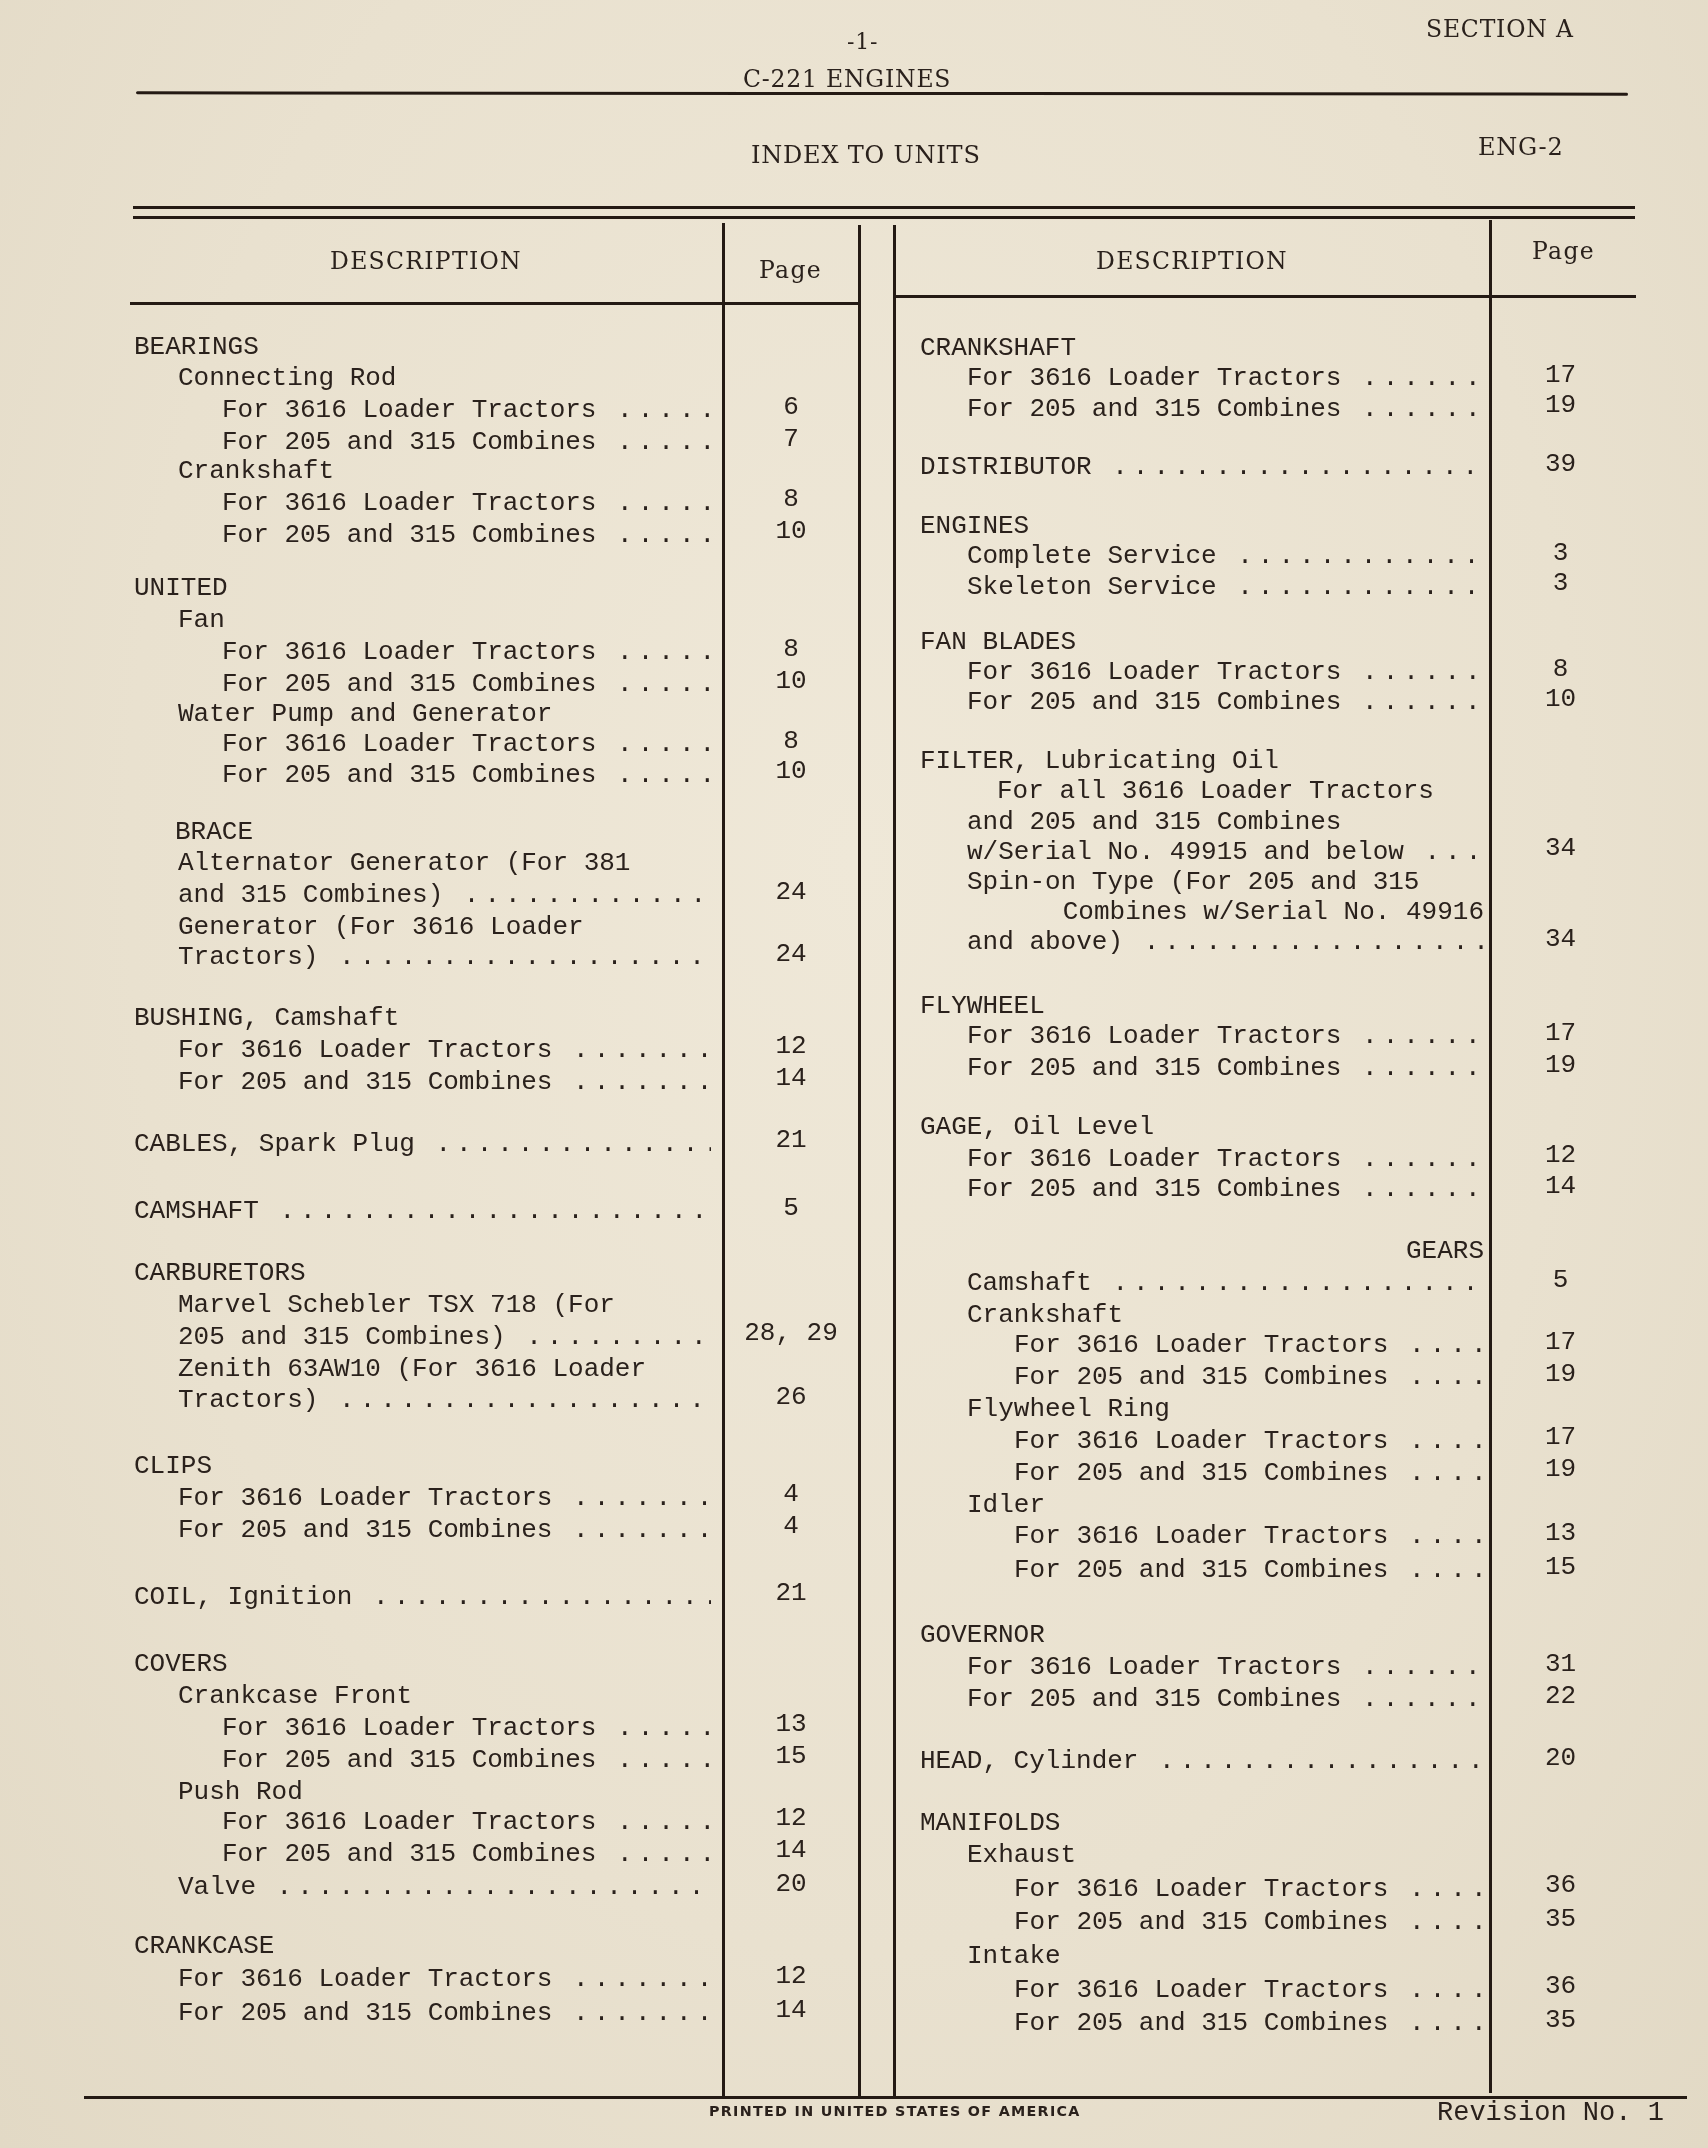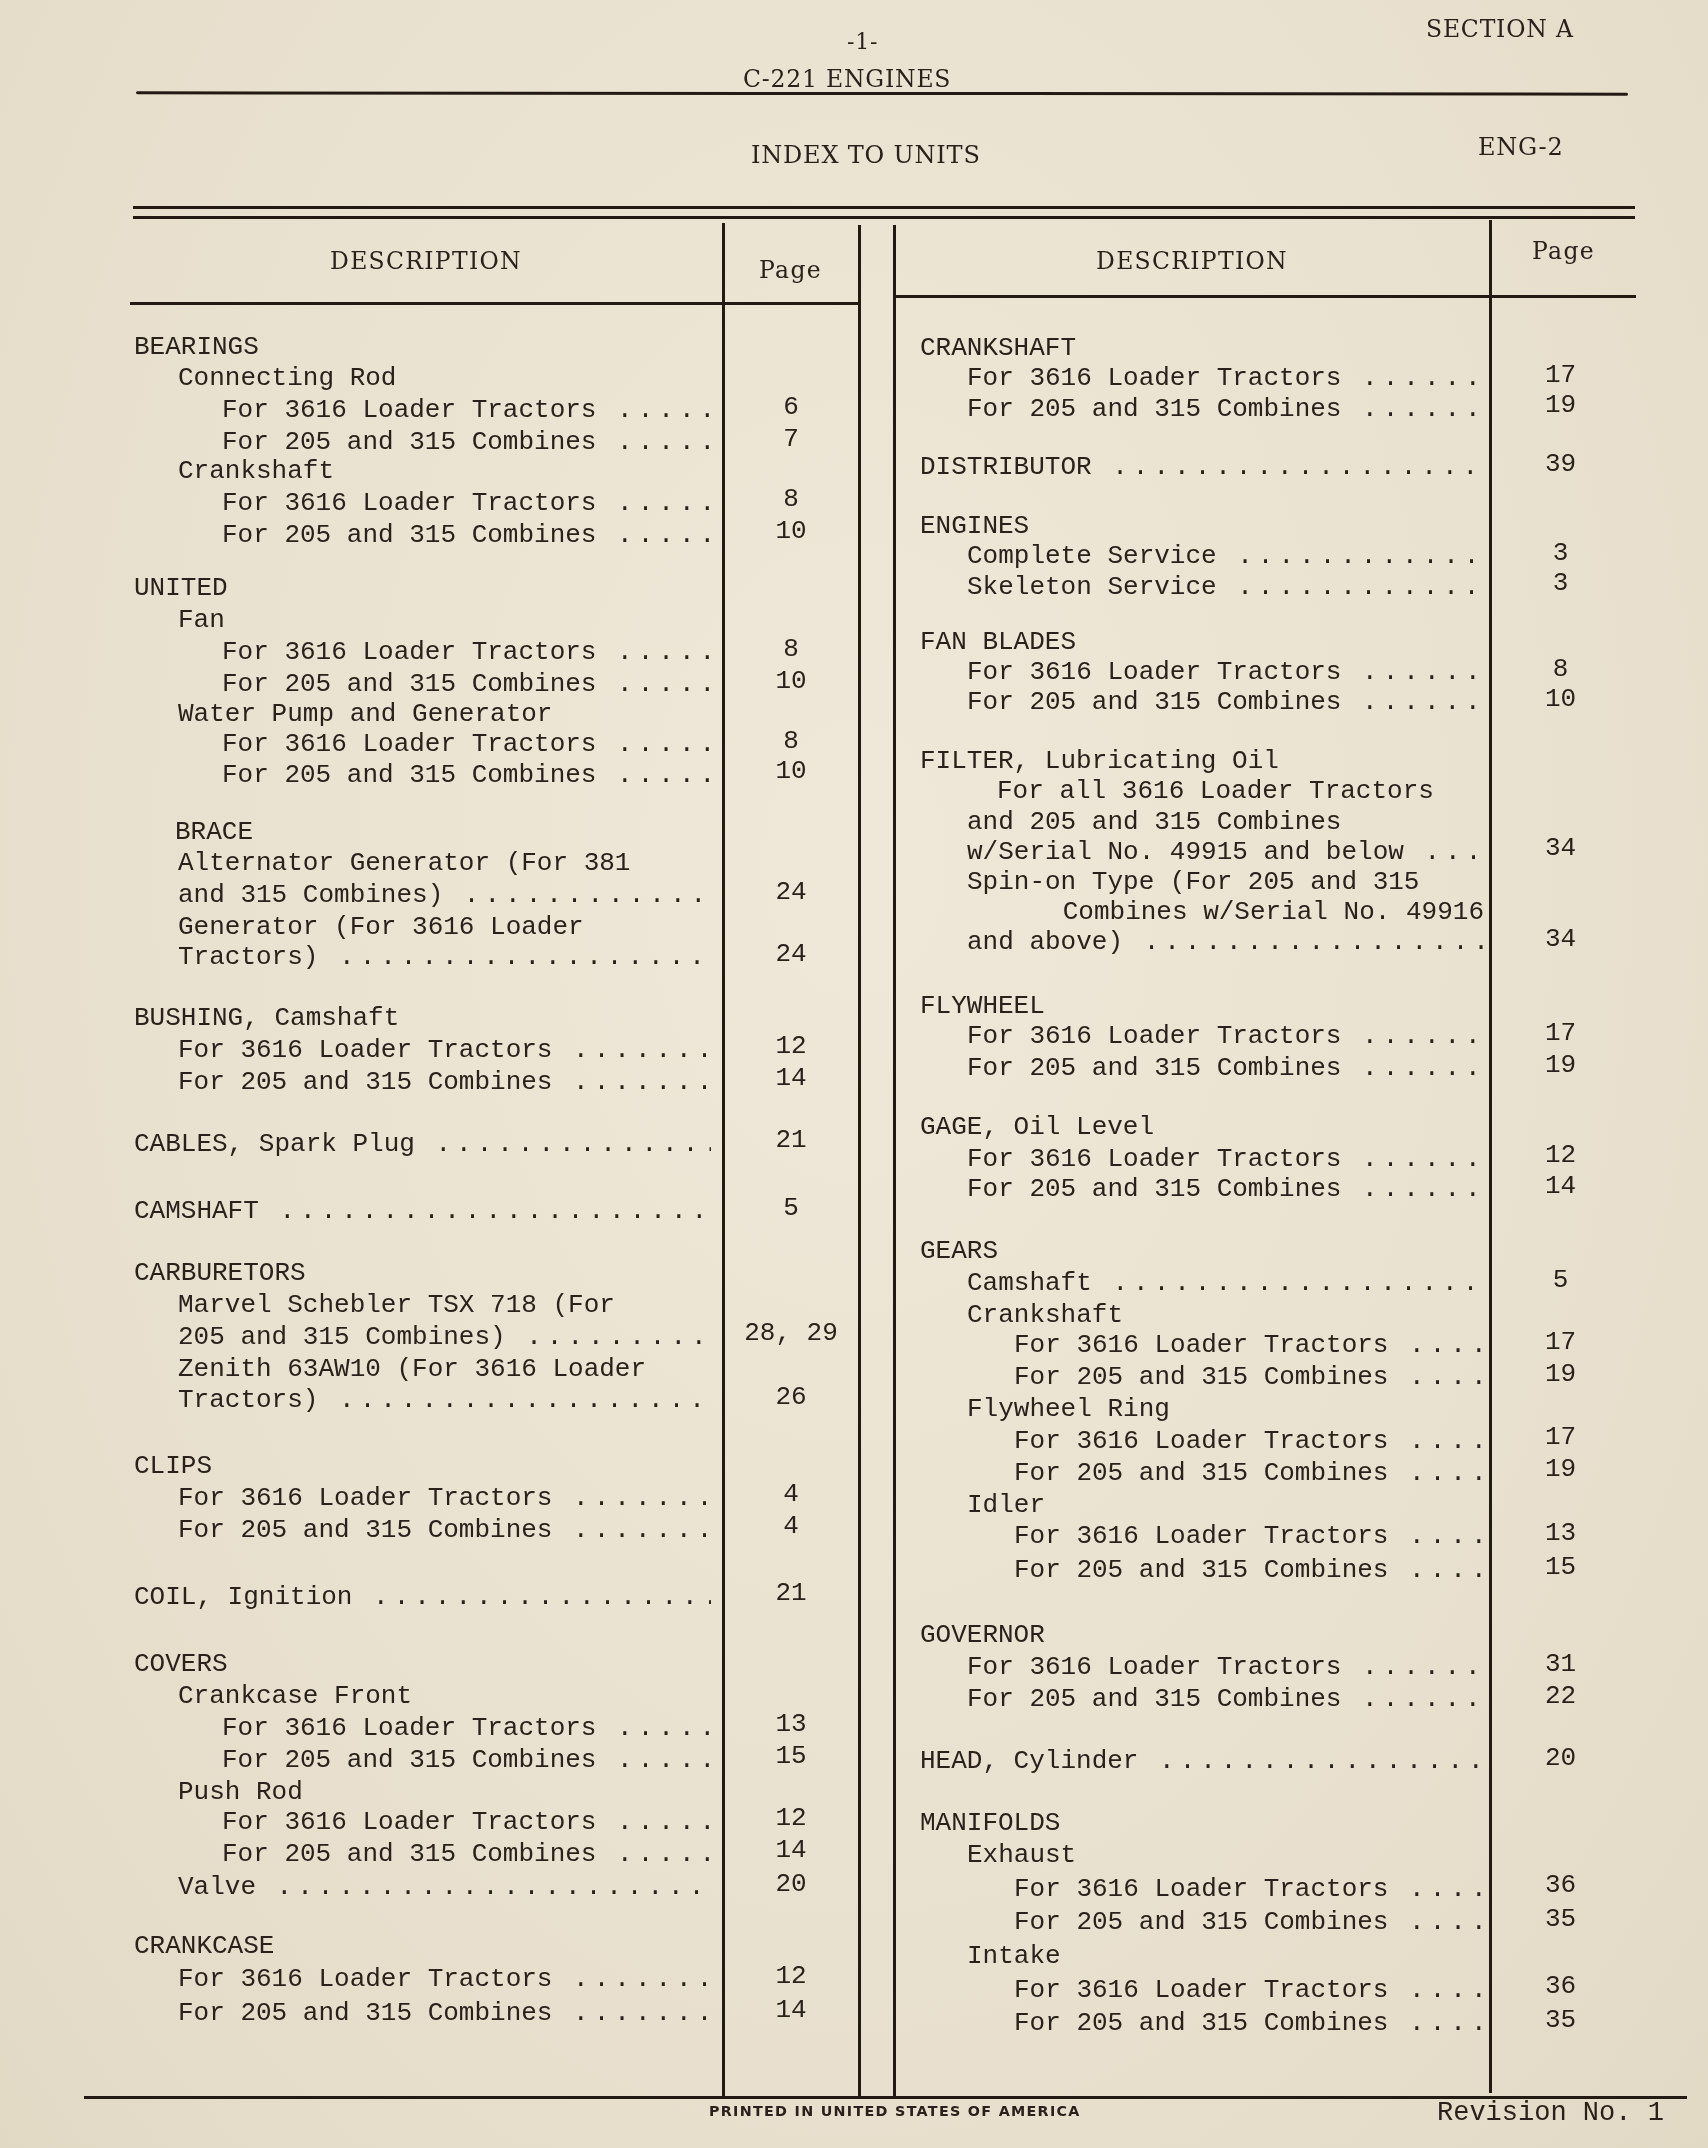--- a/index.html
+++ b/index.html
@@ -172,21 +172,21 @@
 <div class="entry" style="position: absolute; left: 920px; width: 564px; top: 990px;"><span class="lbl">FLYWHEEL</span></div>
 <div class="entry" style="position: absolute; left: 967px; width: 517px; top: 1020px; overflow: hidden;"><span class="lbl">For 3616 Loader Tractors</span><span style="letter-spacing: 5px;"> ........................................</span></div>
 <div class="pg" style="right: auto; left: 1502px; width: 117px; text-align: center; top: 1017px;">17</div>
 <div class="entry" style="position: absolute; left: 967px; width: 517px; top: 1052px; overflow: hidden;"><span class="lbl">For 205 and 315 Combines</span><span style="letter-spacing: 5px;"> ........................................</span></div>
 <div class="pg" style="right: auto; left: 1502px; width: 117px; text-align: center; top: 1049px;">19</div>
 <div class="entry" style="position: absolute; left: 920px; width: 564px; top: 1111px;"><span class="lbl">GAGE, Oil Level</span></div>
 <div class="entry" style="position: absolute; left: 967px; width: 517px; top: 1143px; overflow: hidden;"><span class="lbl">For 3616 Loader Tractors</span><span style="letter-spacing: 5px;"> ........................................</span></div>
 <div class="pg" style="right: auto; left: 1502px; width: 117px; text-align: center; top: 1139px;">12</div>
 <div class="entry" style="position: absolute; left: 967px; width: 517px; top: 1173px; overflow: hidden;"><span class="lbl">For 205 and 315 Combines</span><span style="letter-spacing: 5px;"> ........................................</span></div>
 <div class="pg" style="right: auto; left: 1502px; width: 117px; text-align: center; top: 1170px;">14</div>
-<div class="entry" style="position: absolute; left: 920px; width: 564px; top: 1235px;"><span class="lbl">GEARS</span></div>
+<div class="entry" style="position: absolute; left: 920px; width: 564px; top: 1235px; text-align: right;"><span class="lbl">GEARS</span></div>
 <div class="entry" style="position: absolute; left: 967px; width: 517px; top: 1267px; overflow: hidden;"><span class="lbl">Camshaft</span><span style="letter-spacing: 5px;"> ........................................</span></div>
 <div class="pg" style="right: auto; left: 1502px; width: 117px; text-align: center; top: 1264px;">5</div>
 <div class="entry" style="position: absolute; left: 967px; width: 517px; top: 1299px;"><span class="lbl">Crankshaft</span></div>
 <div class="entry" style="position: absolute; left: 1014px; width: 470px; top: 1329px; overflow: hidden;"><span class="lbl">For 3616 Loader Tractors</span><span style="letter-spacing: 5px;"> ........................................</span></div>
 <div class="pg" style="right: auto; left: 1502px; width: 117px; text-align: center; top: 1326px;">17</div>
 <div class="entry" style="position: absolute; left: 1014px; width: 470px; top: 1361px; overflow: hidden;"><span class="lbl">For 205 and 315 Combines</span><span style="letter-spacing: 5px;"> ........................................</span></div>
 <div class="pg" style="right: auto; left: 1502px; width: 117px; text-align: center; top: 1358px;">19</div>
 <div class="entry" style="position: absolute; left: 967px; width: 517px; top: 1393px;"><span class="lbl">Flywheel Ring</span></div>
 <div class="entry" style="position: absolute; left: 1014px; width: 470px; top: 1425px; overflow: hidden;"><span class="lbl">For 3616 Loader Tractors</span><span style="letter-spacing: 5px;"> ........................................</span></div>
 <div class="pg" style="right: auto; left: 1502px; width: 117px; text-align: center; top: 1421px;">17</div>

